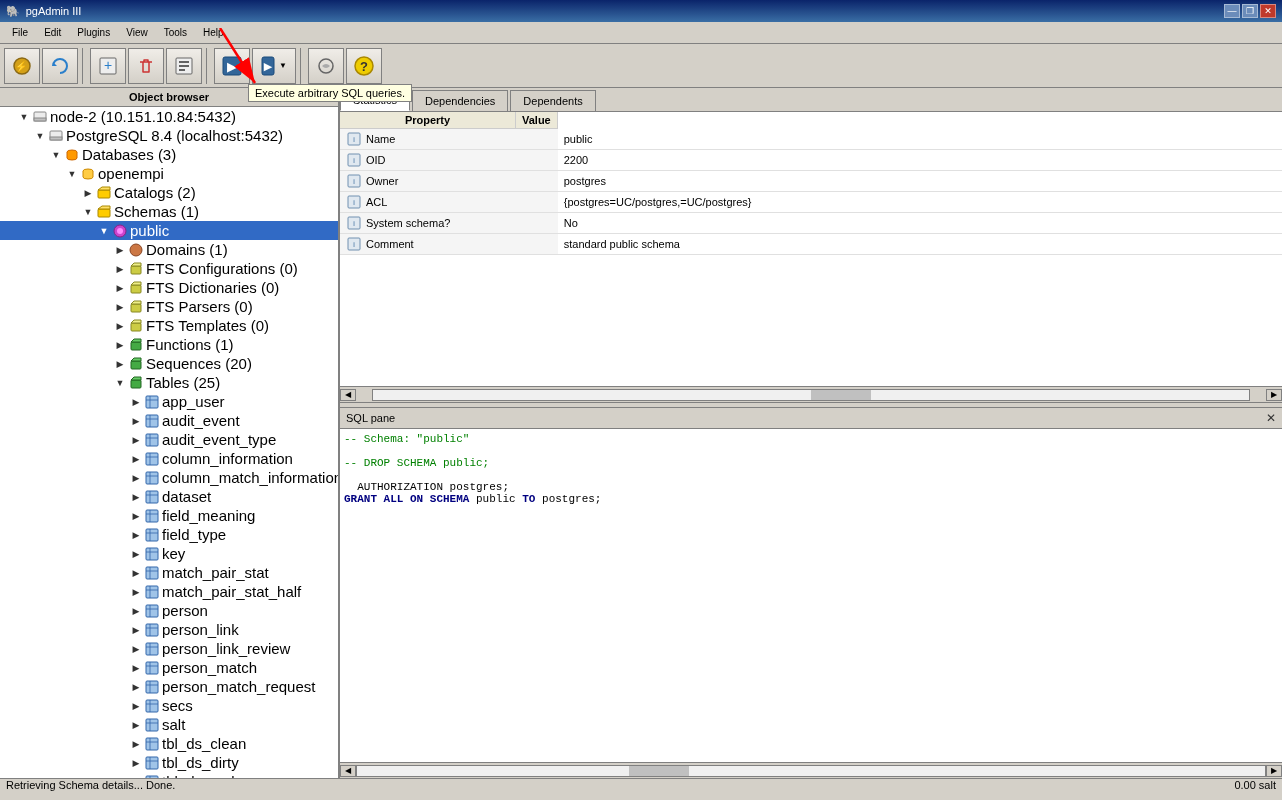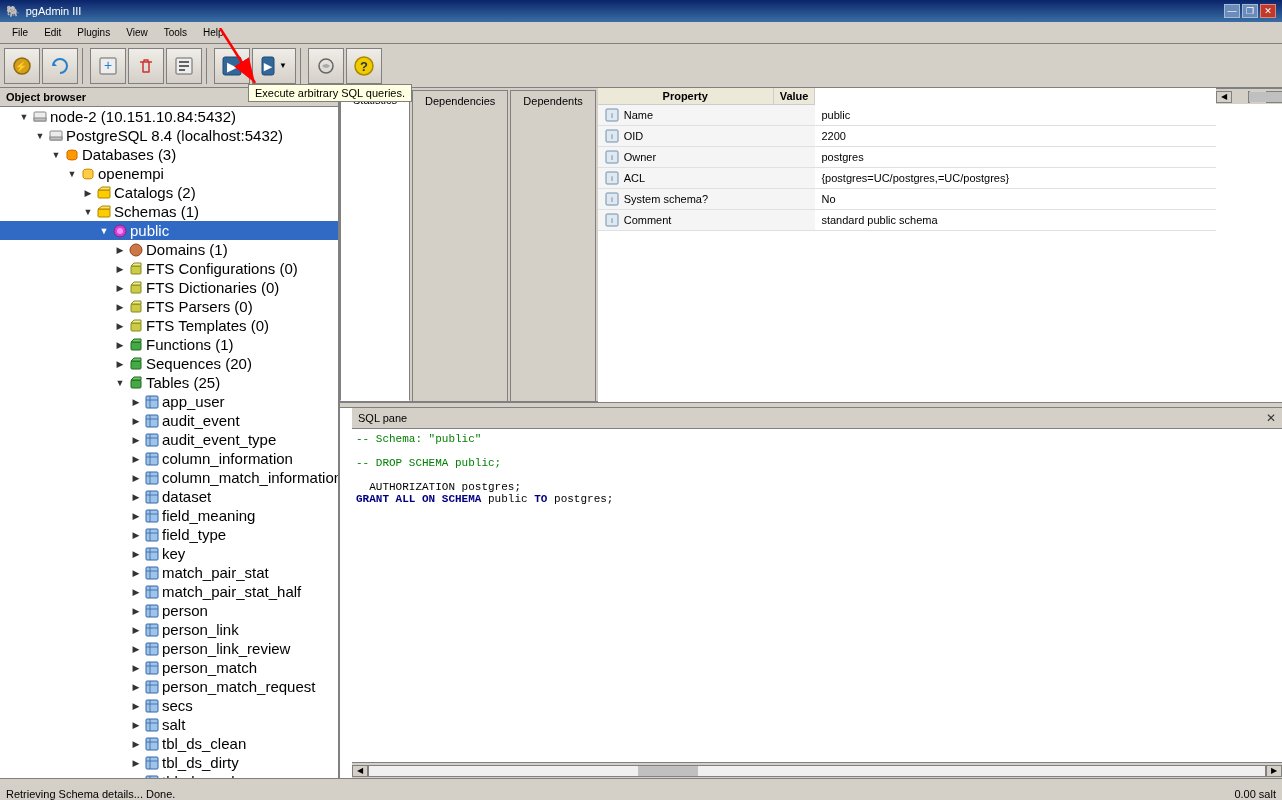--- a/index.html
+++ b/index.html
@@ -20,59 +20,59 @@
     #toolbar { background: #d4d0c8; height: 44px; display: flex; align-items: center; padding: 2px 4px; border-bottom: 1px solid #808080; gap: 2px; position: relative; }
     .toolbar-btn { width: 36px; height: 36px; border: 1px solid #808080; background: linear-gradient(to bottom, #f0ede8, #d4d0c8); display: flex; align-items: center; justify-content: center; cursor: pointer; font-size: 18px; }
     .toolbar-separator { width: 4px; height: 36px; border-left: 1px solid #808080; margin: 0 2px; }
     .toolbar-btn-drop { width: 44px; height: 36px; border: 1px solid #808080; background: linear-gradient(to bottom, #f0ede8, #d4d0c8); display: flex; align-items: center; justify-content: center; cursor: pointer; font-size: 18px; gap: 2px; }
     .sql-tooltip { position: absolute; left: 248px; top: 38px; background: #ffffe1; border: 1px solid #808080; padding: 2px 6px; font-size: 11px; z-index: 100; white-space: nowrap; }
     
     
     #main { display: flex; height: calc(800px - 22px - 22px - 44px - 22px); }
     
     
-    #status-bar { height: 22px; background: #d4d0c8; border-top: 1px solid #808080; display: flex; align-items: flex-end; padding: 0 6px; font-size: 11px; justify-content: space-between; }
-    
-    
-    #object-browser { width: 340px; min-width: 340px; background: white; border-right: 2px solid #808080; display: flex; flex-direction: column; }
+    #status-bar { height: 22px; background: #d4d0c8; border-top: 1px solid #808080; display: flex; align-items: flex-start; padding: 0 6px; font-size: 11px; justify-content: space-between; }
+    
+    
+    #object-browser { width: 340px; min-width: 340px; background: white; border-right: 2px solid #808080; display: flex; flex-direction: column; text-align: center; }
     #object-browser-header { background: #d4d0c8; padding: 3px 6px; font-weight: bold; font-size: 11px; border-bottom: 1px solid #808080; }
     
     
     .tree-node { display: flex; align-items: center; padding: 1px 0; cursor: pointer; white-space: nowrap; min-width: max-content; }
     .tree-node.selected { background: #316ac5; color: white; }
     .tree-expand { width: 16px; height: 16px; display: inline-flex; align-items: center; justify-content: center; font-size: 9px; color: #333; flex-shrink: 0; }
     .tree-icon { width: 16px; height: 16px; display: inline-flex; align-items: center; justify-content: center; flex-shrink: 0; margin-right: 2px; }
     .tree-label { font-size: 15px; }
     
     
     #right-panel { flex: 1; display: flex; flex-direction: column; background: #d4d0c8; }
     
     
-    #props-panel { flex: 1; background: white; display: flex; flex-direction: row; }
+    #props-panel { flex: 1; background: white; display: flex; flex-direction: column; }
     #props-tabs { display: flex; background: #d4d0c8; border-bottom: 1px solid #808080; }
     .props-tab { padding: 4px 12px; border: 1px solid #808080; background: #d4d0c8; cursor: pointer; font-size: 11px; margin-right: 2px; margin-top: 2px; border-bottom: none; }
     .props-tab.active { background: white; border-bottom: 1px solid white; margin-top: 1px; }
     #props-content { flex: 1; overflow: auto; }
     
     table.props-table { width: 100%; border-collapse: collapse; font-size: 11px; }
     table.props-table td { border-bottom: 1px solid #e0e0e0; padding: 2px 6px; }
     table.props-table td:first-child { width: 160px; background: #f5f5f5; }
     table.props-table .prop-icon { width: 16px; height: 16px; display: inline-flex; align-items: center; justify-content: center; margin-right: 4px; }
     .prop-row { display: flex; align-items: center; }
     
     
     #props-hscroll { height: 16px; background: #d4d0c8; border-top: 1px solid #808080; display: flex; align-items: center; }
     .hscroll-track { flex: 1; height: 12px; background: #f0f0f0; border: 1px solid #808080; margin: 2px 16px; position: relative; }
     .hscroll-thumb { width: 60px; height: 100%; background: #c0c0c0; position: absolute; left: 50%; }
     
     
     #panel-divider { height: 6px; background: #d4d0c8; border-top: 1px solid #808080; border-bottom: 1px solid #808080; cursor: ns-resize; display: flex; align-items: center; padding: 0 4px; font-size: 10px; }
     
     
-    #sql-pane { height: 370px; background: white; display: flex; flex-direction: column; padding-left: 12px; }
+    #sql-pane { height: 370px; background: white; display: flex; flex-direction: column; }
     #sql-pane-header { background: #d4d0c8; padding: 3px 6px; font-size: 11px; display: flex; justify-content: space-between; align-items: center; border-bottom: 1px solid #808080; }
     #sql-content { flex: 1; overflow: auto; background: white; padding: 4px; font-family: 'Courier New', monospace; font-size: 11px; }
     #sql-hscroll { height: 16px; background: #d4d0c8; border-top: 1px solid #808080; display: flex; align-items: center; }
     
     .sql-comment { color: #008000; }
     .sql-keyword { color: #000080; font-weight: bold; }
     .sql-string { color: #ff0000; }
     .sql-normal { color: #000000; }
 
     

